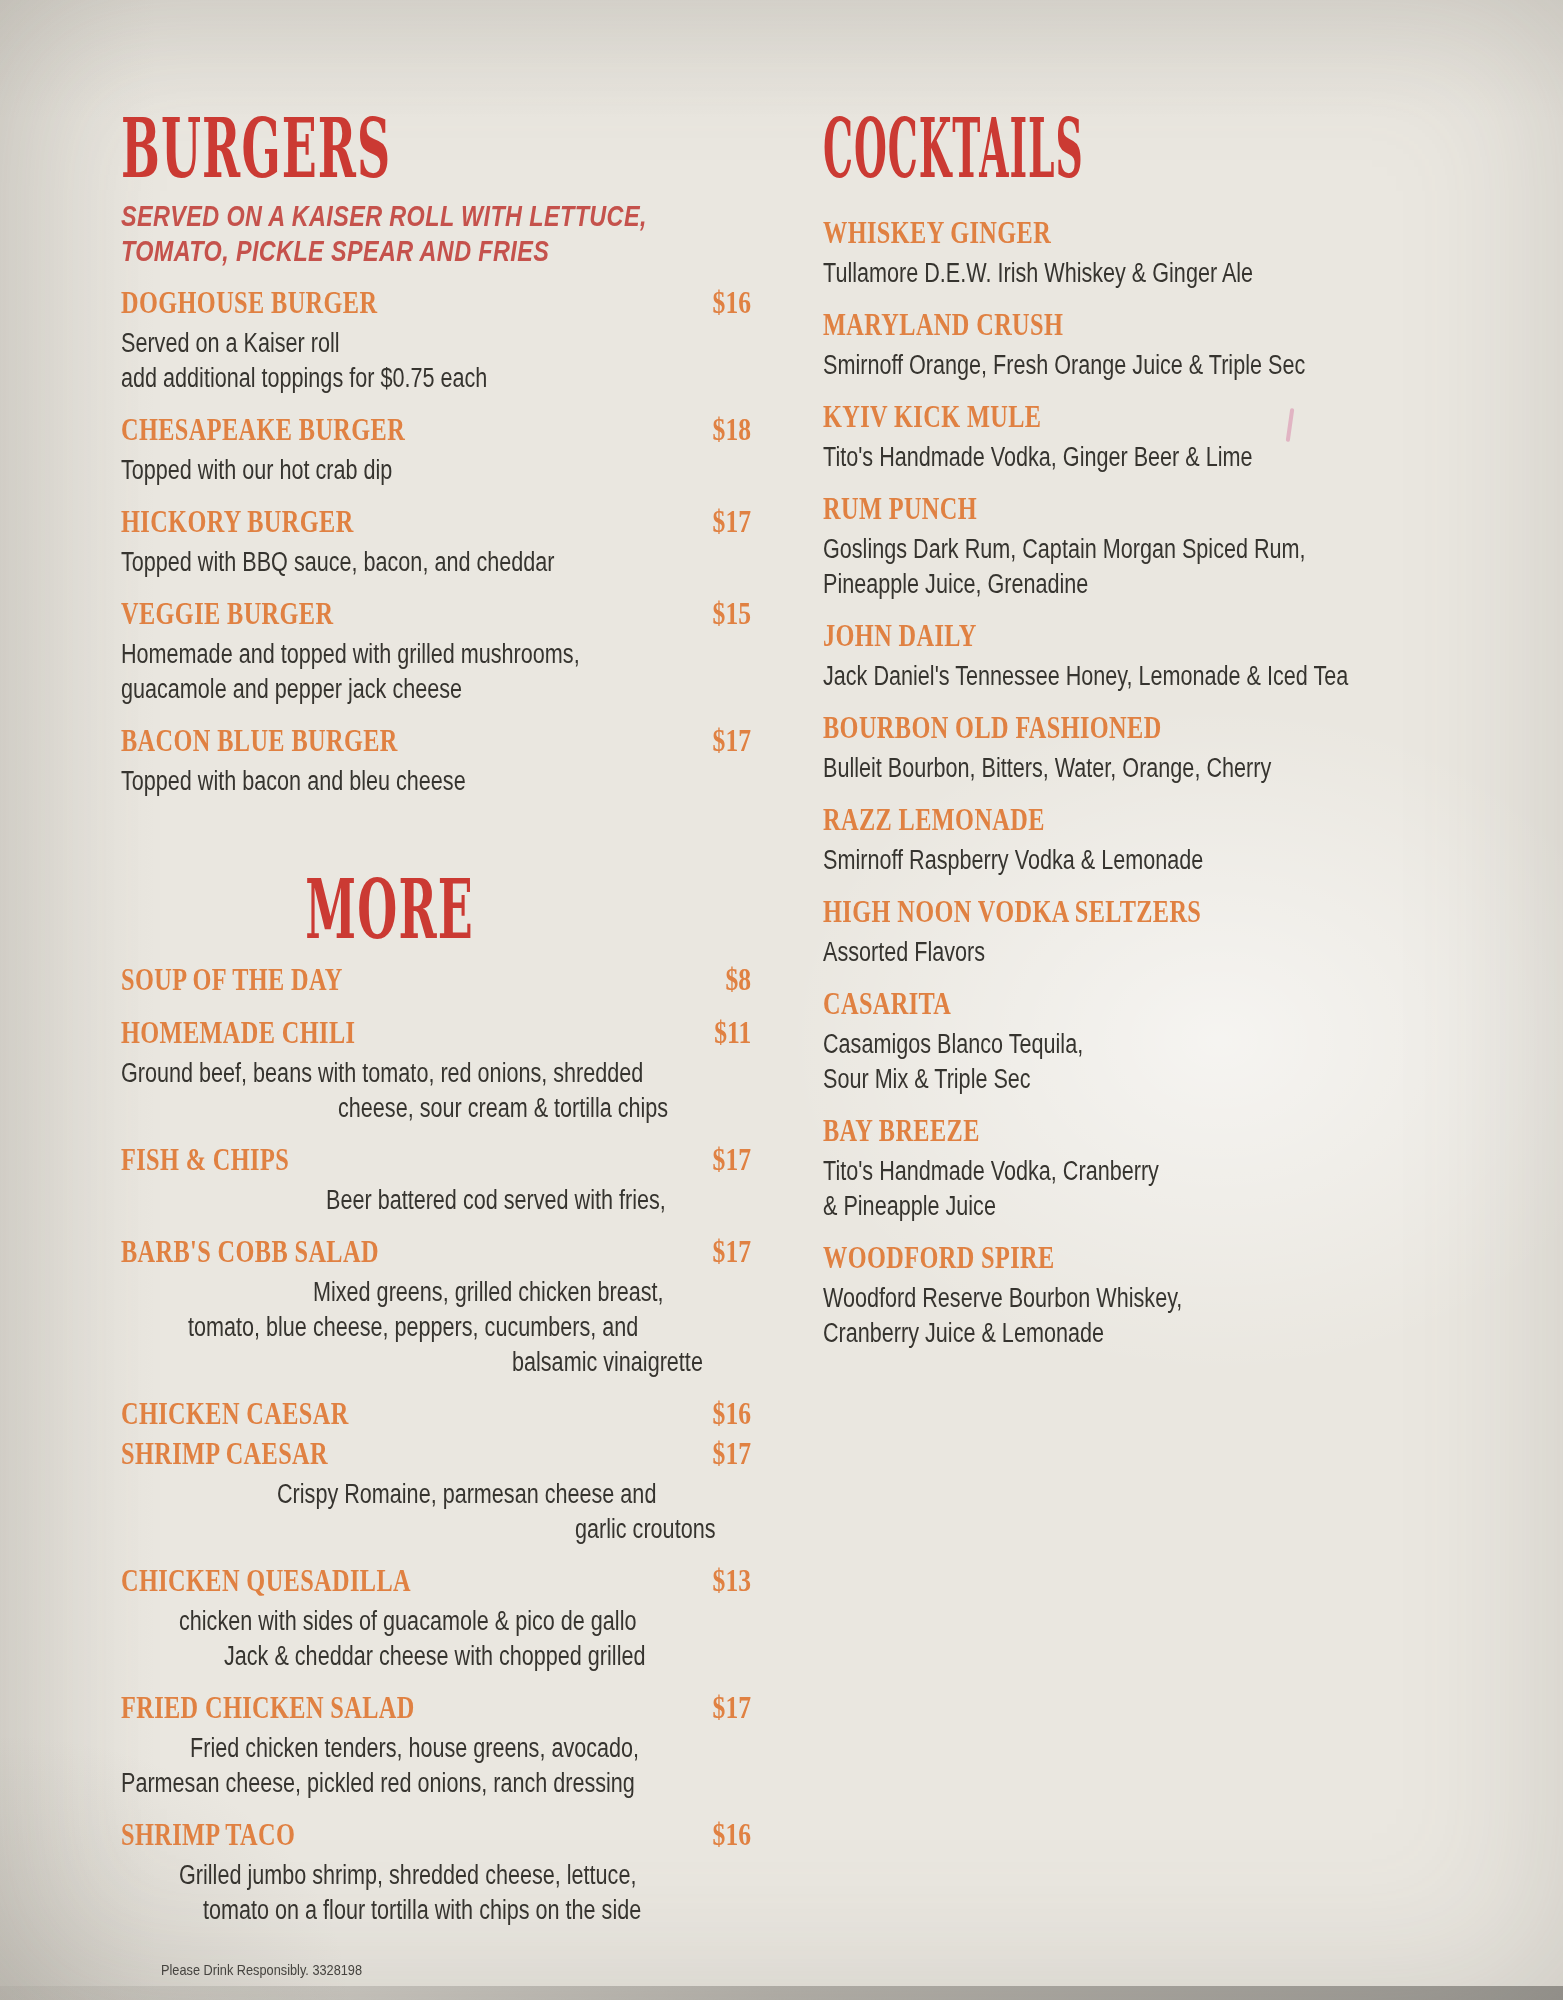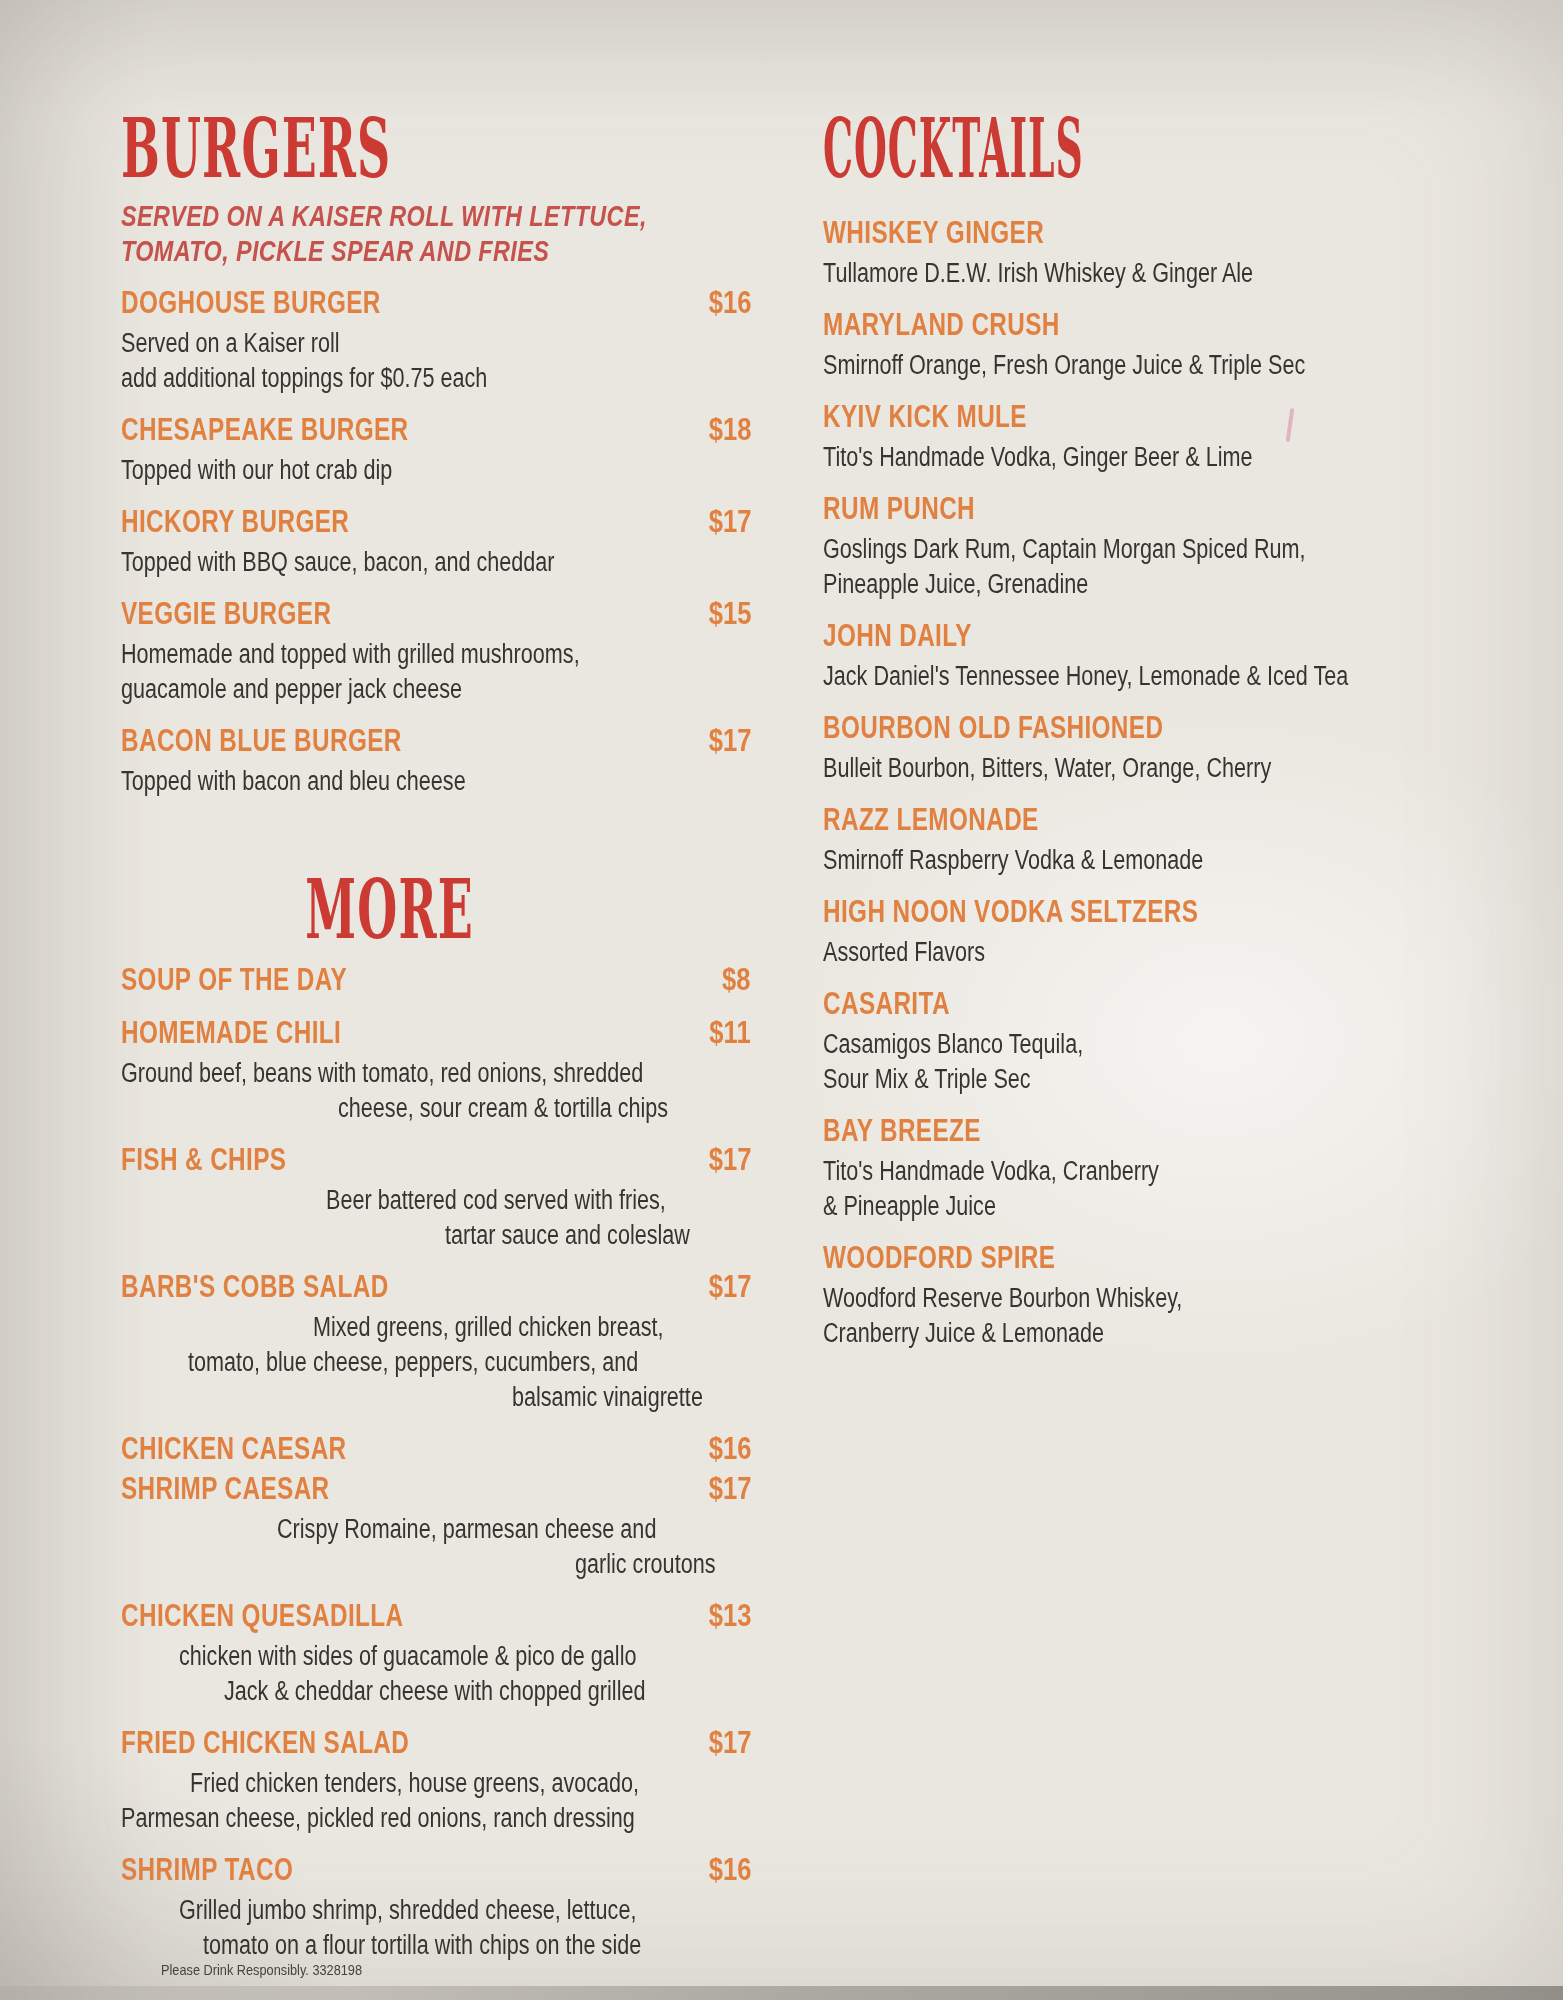--- a/index.html
+++ b/index.html
@@ -35,21 +35,21 @@
   .section + .section{margin-top:74px;text-align:right;}
 
   .section-sub{margin-top:14px;}
   .sub-line{height:35px;line-height:35px;}
   .cond{display:inline-block;transform-origin:left center;white-space:nowrap;}
   .sub-span{transform:scaleX(0.78);font-size:30px;font-weight:bold;font-style:italic;color:#c5524c;letter-spacing:0.5px;}
 
   .items{margin-top:14px;}
   .section-cocktails .items{margin-top:28px;}
   .item{margin-bottom:13px;}
-  .name-row{display:flex;justify-content:space-between;height:40px;}
+  .name-row{display:flex;justify-content:space-between;height:40px;font-family:Liberation Serif, serif;}
   .name{transform:scaleX(0.76);font-size:32px;line-height:40px;font-weight:bold;color:#e08142;letter-spacing:0.5px;}
   .price{font-weight:bold;font-size:32px;line-height:40px;color:#e08142;
     display:inline-block;transform:scaleX(0.8);transform-origin:right center;white-space:nowrap;}
   .desc{margin-top:4px;color:#36342f;}
   .desc-line{height:35px;line-height:35px;}
   .desc-span{transform:scaleX(0.8);font-size:27px;color:#36342f;}
 
   .menu-footer{position:absolute;left:121px;top:1960px;height:20px;line-height:20px;margin-left:40px;}
   .footer-span{transform:scaleX(0.85);font-size:15px;color:#45433f;}
 </style>
@@ -136,21 +136,20 @@
             <div class="desc-line"><span class="cond desc-span">cheese, sour cream &amp; tortilla chips</span></div>
           </div>
         </div>
         <div class="item">
           <div class="name-row">
             <span class="cond name">FISH &amp; CHIPS</span>
             <span class="price">$17</span>
           </div>
           <div class="desc">
             <div class="desc-line"><span class="cond desc-span">Beer battered cod served with fries,</span></div>
-            <div class="desc-line"><span class="cond desc-span">tartar sauce and coleslaw</span></div>
           </div>
         </div>
         <div class="item">
           <div class="name-row">
             <span class="cond name">BARB'S COBB SALAD</span>
             <span class="price">$17</span>
           </div>
           <div class="desc">
             <div class="desc-line"><span class="cond desc-span">Mixed greens, grilled chicken breast,</span></div>
             <div class="desc-line"><span class="cond desc-span">tomato, blue cheese, peppers, cucumbers, and</span></div>

